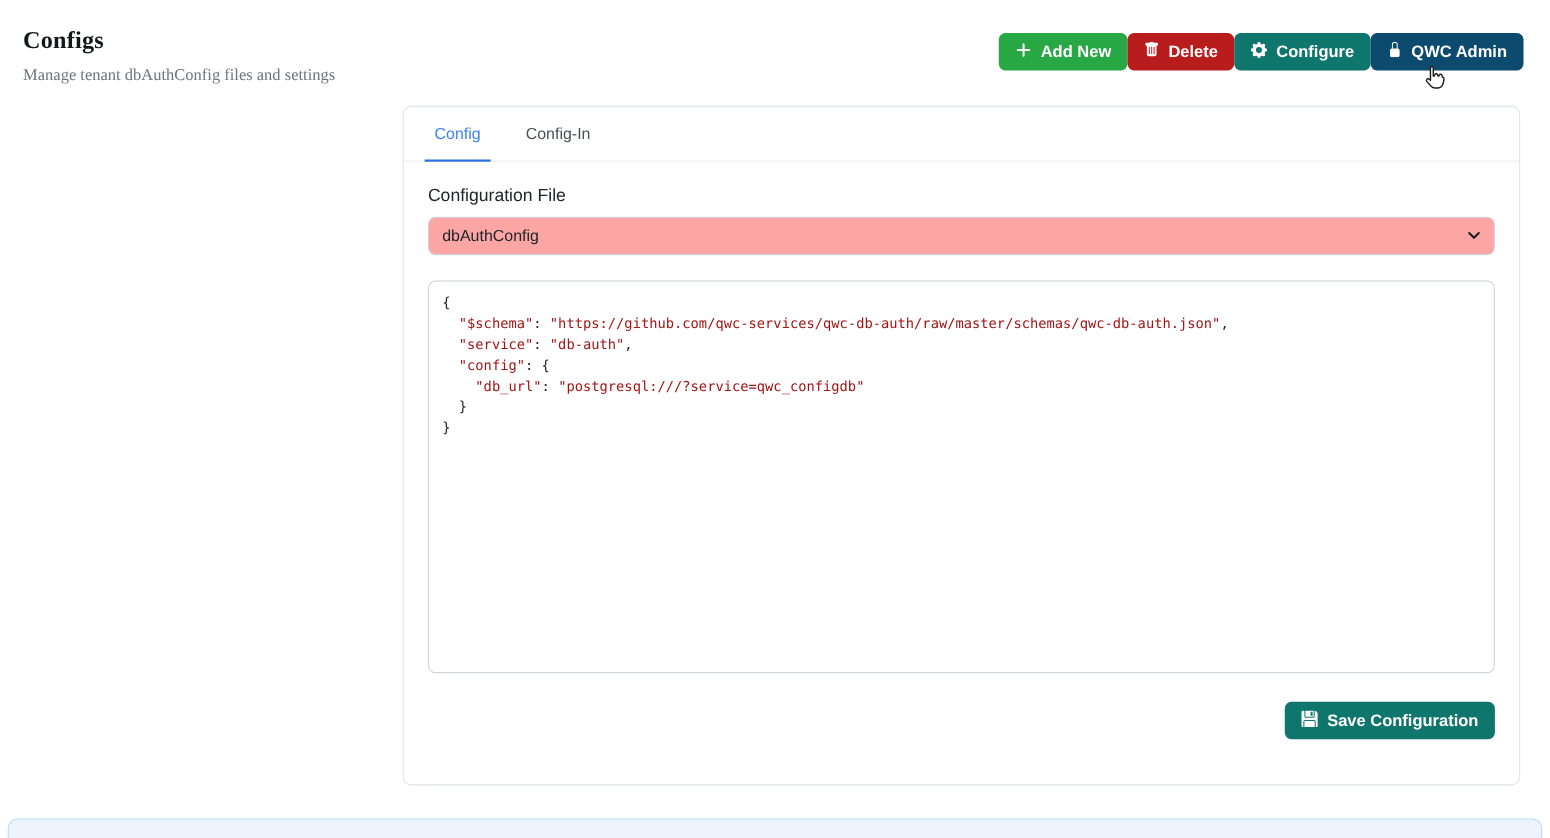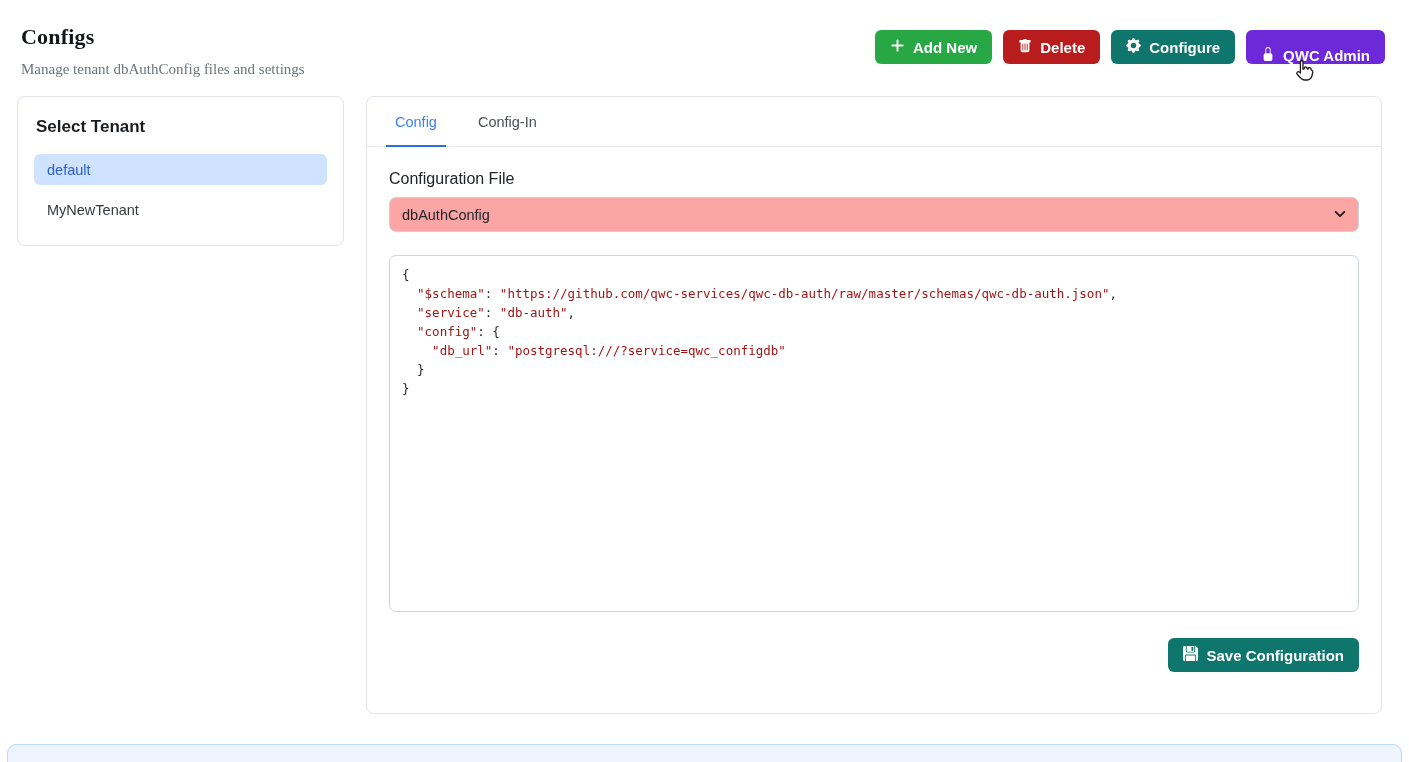--- a/index.html
+++ b/index.html
@@ -12,32 +12,32 @@
     position:relative; width:1409px; height:762px;
     overflow:hidden; background:#fff;
   }
 
   
   .page-header { position:absolute; left:21px; top:24px;font-family:Liberation Serif, serif; }
   .page-title { font-size:22px; font-weight:700; color:#14171a; letter-spacing:.2px; }
   .page-subtitle { margin-top:11px; font-size:15px; color:#6c757d; }
 
   
-  .toolbar { position:absolute; top:30px; right:24px; display:flex; gap:11px; }
+  .toolbar { position:absolute; top:30px; right:24px; display:flex; }
   .btn {
     display:inline-flex; align-items:center; gap:8px;
     height:34px; padding:0 15px; border:none; border-radius:6px;
     font-family:inherit; font-size:15px; font-weight:600; color:#fff;
     cursor:pointer; white-space:nowrap;
   }
   .btn svg { flex:0 0 auto; }
   .btn-green { background:#28a745; }
   .btn-red   { background:#b91c1c; }
   .btn-blue  { background:#0f766e; }
-  .btn-dark  { background:#6d28d9;align-items:flex-end; }
+  .btn-dark  { background:#0c4a6e; }
 
   
   .card {
     position:absolute; background:#fff;
     border:1px solid #e0e4e8; border-radius:8px;
   }
   .tenant-card { left:17px; top:96px; width:327px; padding:17px 16px 16px; }
   .tenant-title { font-size:17px; font-weight:700; color:#1a1d20; margin:3px 0 17px 2px; }
   .tenant-item {
     height:31px; display:flex; align-items:center;
@@ -134,25 +134,20 @@
     <button class="btn btn-dark">
       <span>
         <svg width="14" height="14" viewBox="0 0 16 16" fill="#fff">
             <path d="M8 1a2 2 0 0 1 2 2v4H6V3a2 2 0 0 1 2-2zm3 6V3a3 3 0 0 0-6 0v4a2 2 0 0 0-2 2v5a2 2 0 0 0 2 2h6a2 2 0 0 0 2-2V9a2 2 0 0 0-2-2z"></path>
           </svg>
       </span>
       <span>QWC Admin</span>
     </button>
   </div>
 
-  <div class="card tenant-card">
-    <div class="tenant-title">Select Tenant</div>
-    <div class="tenant-item active">default</div>
-    <div class="tenant-item">MyNewTenant</div>
-  </div>
 
   <div class="card main-card">
     <div class="tabs">
       <div class="tab active">Config</div>
       <div class="tab">Config-In</div>
     </div>
     <div class="tab-content">
 
       <label class="form-label">Configuration File</label>
       <div class="select-wrap">

